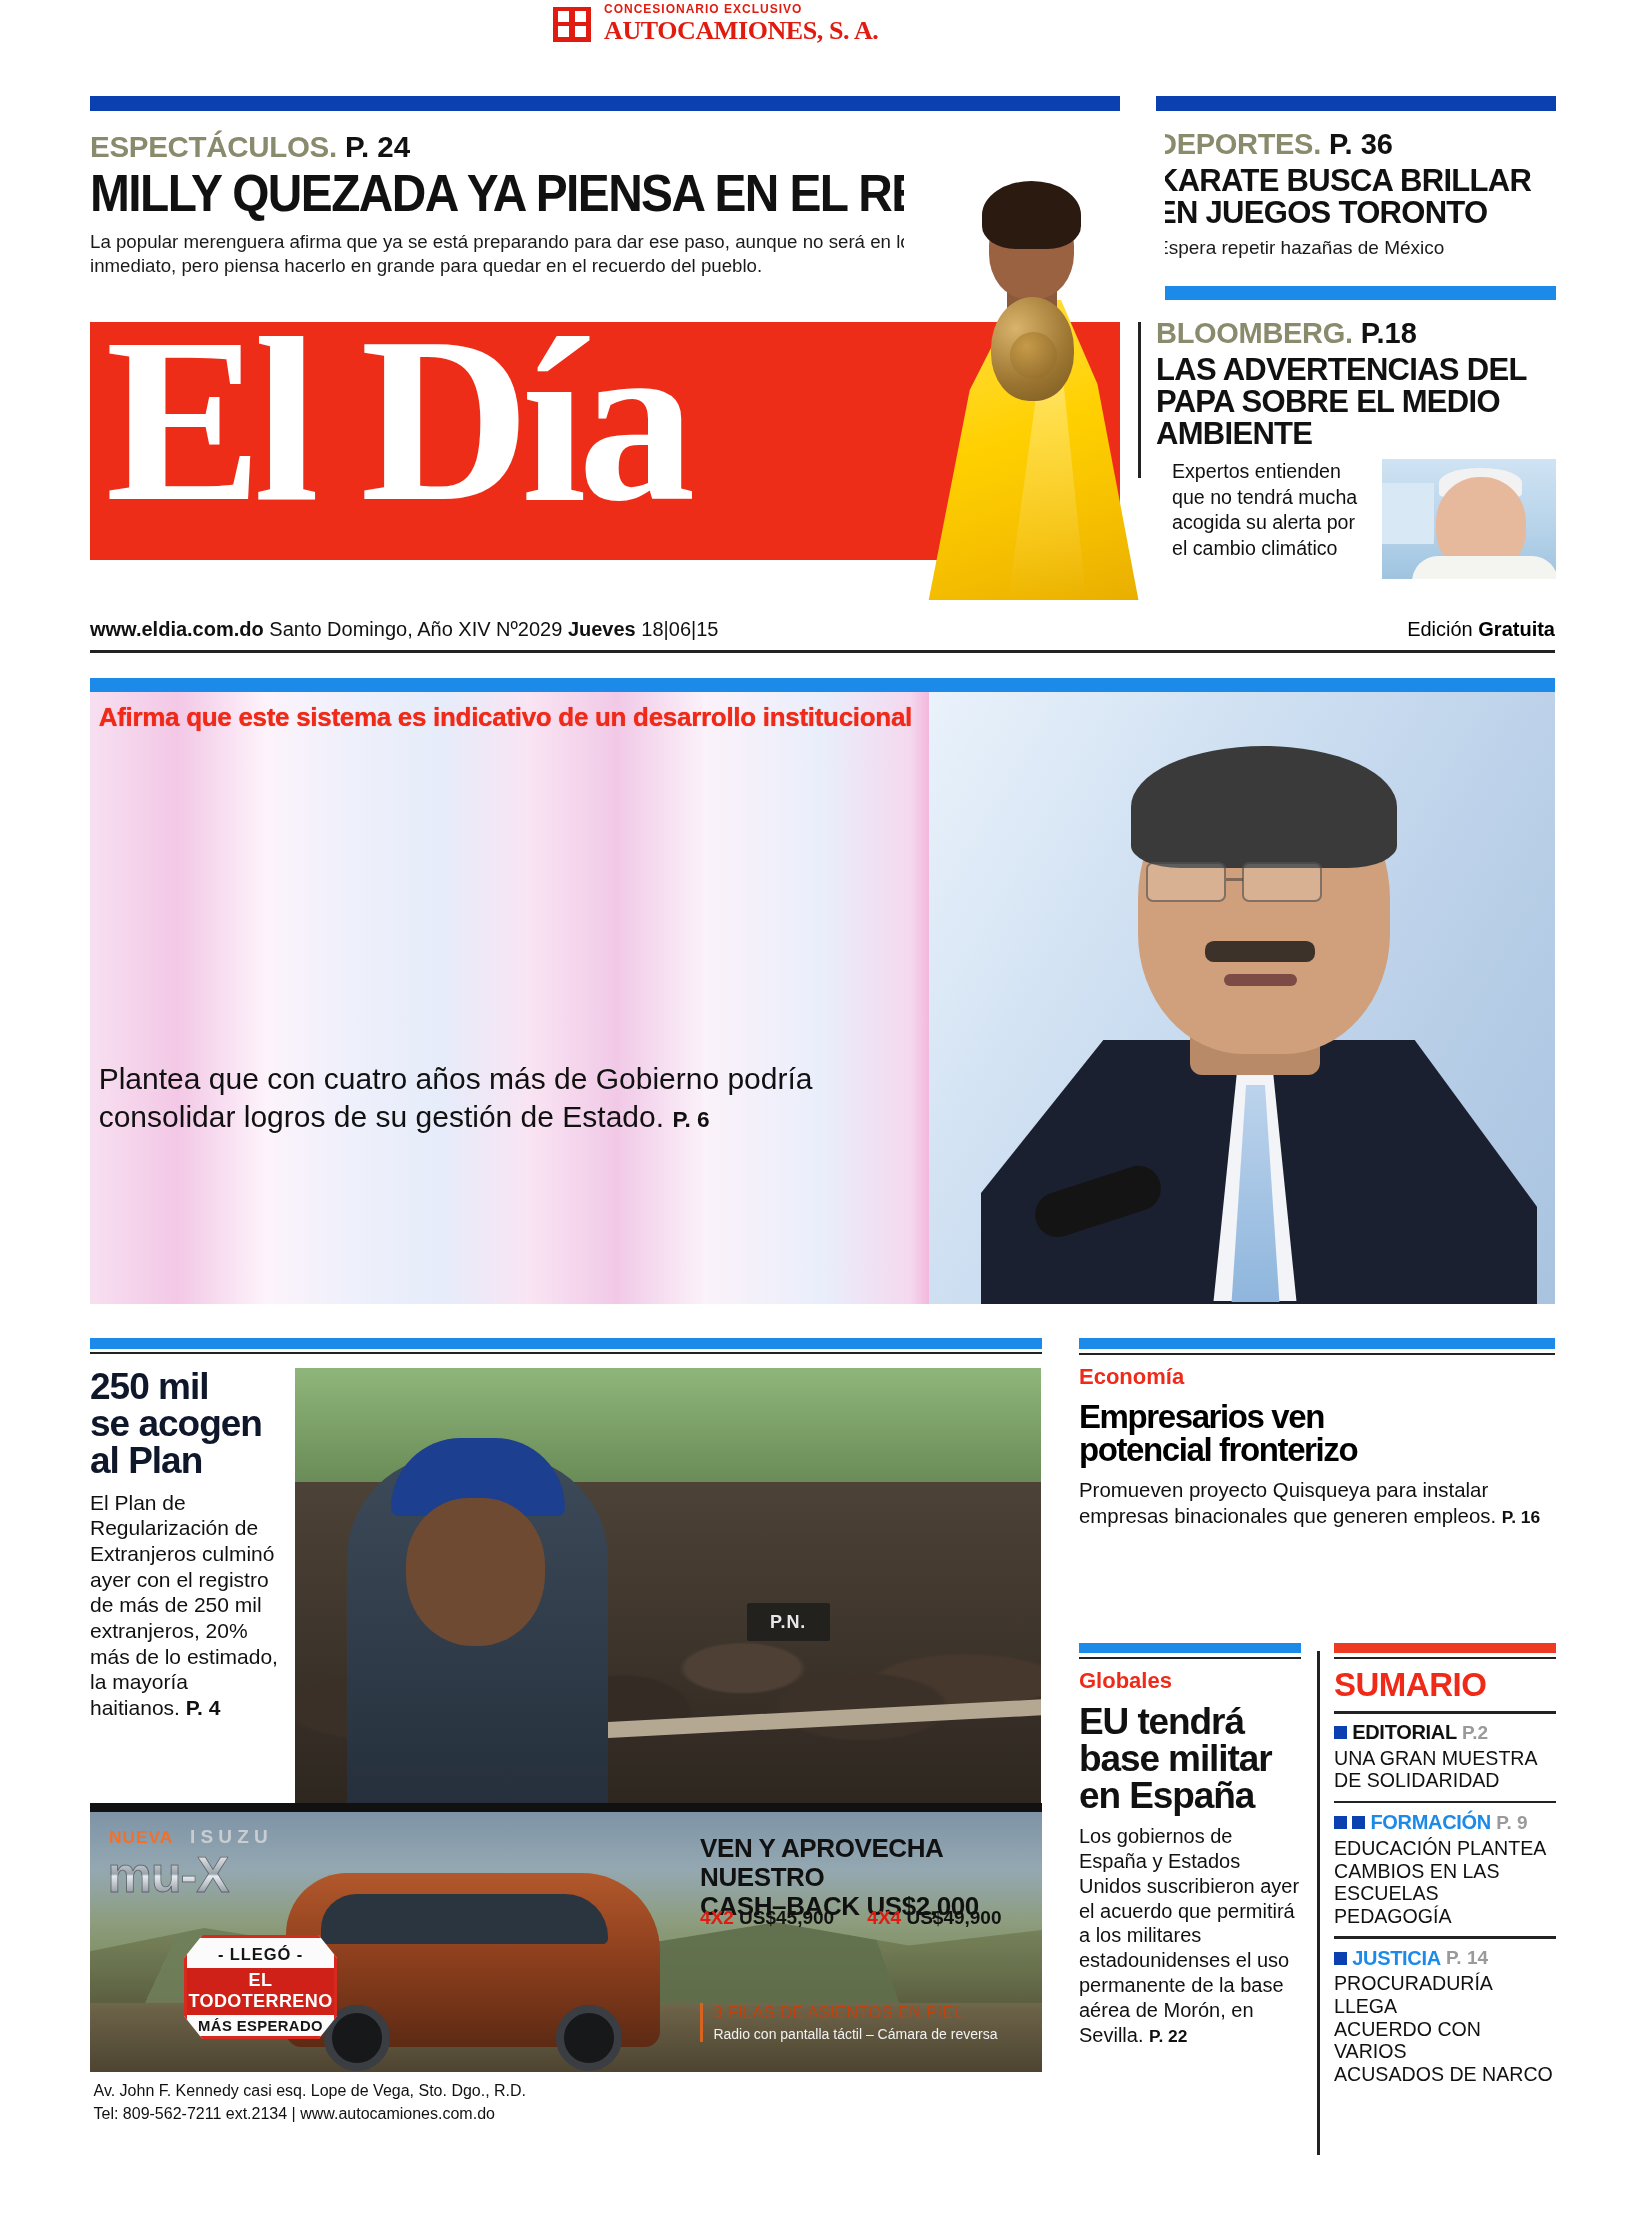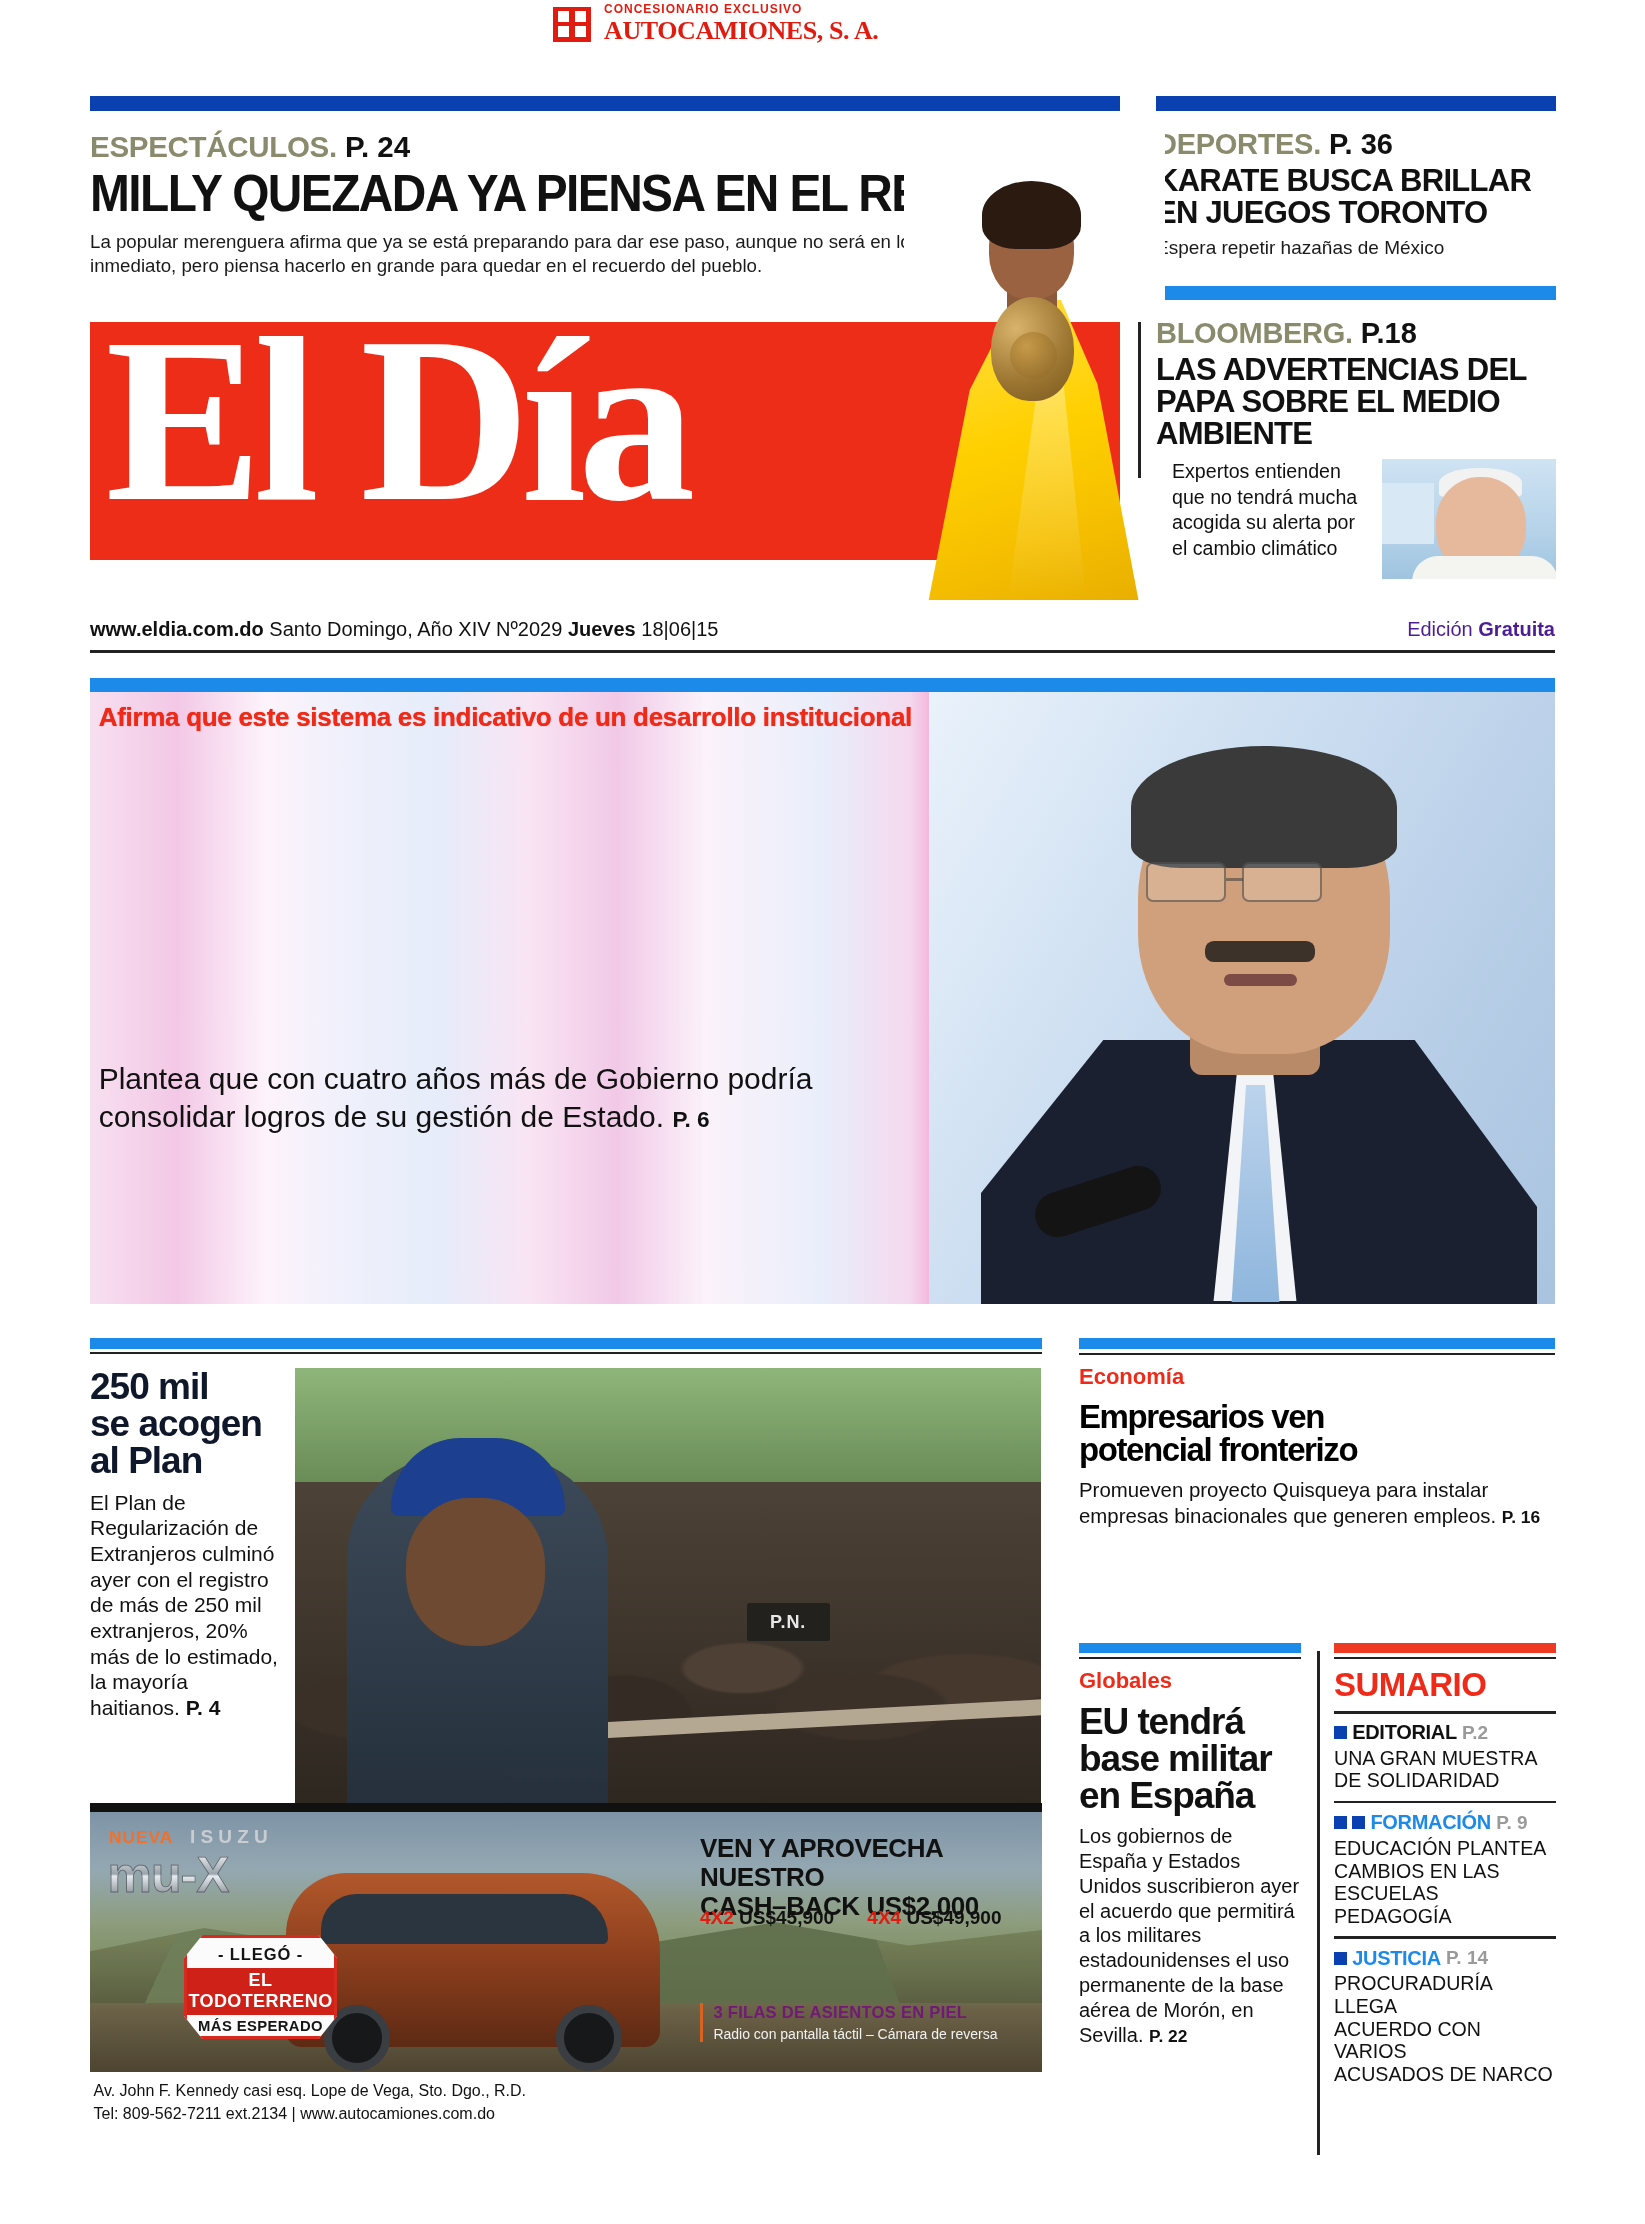--- a/index.html
+++ b/index.html
@@ -103,21 +103,21 @@
   #pope-photo .robe { position:absolute; left:29.5px; top:97px; width:146px; height:35px; background:#f4f4f0; border-radius:26px 26px 0 0; }
   #pope-photo .brow { position:absolute; left:0; top:24px; width:52px; height:61px; background:#d8e8f4; }
 
   
   #dateline {
     position:absolute; left:90px; top:608px; width:1465px; height:42px;
     display:flex; align-items:center; justify-content:space-between;
   }
   #dateline .left { font-size:20px; color:#111; }
   #dateline .left b { font-weight:800; }
-  #dateline .right { font-size:20px; color:#4c1d95; }
+  #dateline .right { font-size:20px; color:#000000; }
   #dateline .right b { font-weight:800; }
   #dateline-rule { position:absolute; left:90px; top:650px; width:1465px; height:2.6px; background:#222; }
 
   
   #main {
     position:absolute; left:90px; top:678px; width:1465px; height:626px;
     overflow:hidden;
     background:
       linear-gradient(90deg,
         #f7dff0 0%, #f3c8e6 6%, #fdf3fb 12%, #eef0fb 18%, #e6ecfa 24%,
@@ -280,21 +280,21 @@
   #car .w1, #car .w2 { position:absolute; bottom:-24px; width:66px; height:66px; border-radius:50%; background:#17181a; border:8.7px solid #3a3d42; }
   #car .w1 { left:38px; } #car .w2 { right:38px; }
   #ad-head {
     position:absolute; left:610px; top:31px; font-size:26px; font-weight:800;
     color:#111; line-height:1.12; letter-spacing:-0.4px;
   }
   #ad-prices { position:absolute; left:610px; top:104px; font-size:19px; font-weight:800; color:#111; }
   #ad-prices .dr { color:#e11b0f; }
   #ad-prices .sp { display:inline-block; width:22.6px; }
   #ad-feat { position:absolute; left:610px; top:200px; border-left:3.5px solid #d8621f; padding-left:10.4px; }
-  #ad-feat .f1 { font-size:16.5px; font-weight:700; color:#701a75; letter-spacing:0.3px; }
+  #ad-feat .f1 { font-size:16.5px; font-weight:400; color:#c2410c; letter-spacing:0.3px; }
   #ad-feat .f2 { font-size:14px; color:#f1f1f1; margin-top:3.5px; }
 
   #ad-footer { position:absolute; left:90px; top:2079px; width:952px; height:70px; }
   #ad-addr { position:absolute; left:3.5px; top:0; font-size:16px; line-height:1.45; color:#111; }
   #ad-dealer { position:absolute; left:553px; top:1.7px; display:flex; align-items:flex-start; gap:13px; }
   #dealer-mark { width:38px; height:35px; background:#e11b0f; position:relative; flex:none; margin-top:5.2px; }
   #dealer-mark i { position:absolute; background:#fff; }
   #dealer-mark i:nth-child(1){ left:5.2px; top:4.3px; width:11.3px; height:11.3px;}
   #dealer-mark i:nth-child(2){ left:22px; top:4.3px; width:11.3px; height:11.3px;}
   #dealer-mark i:nth-child(3){ left:5.2px; top:19px; width:11.3px; height:11.3px;}

